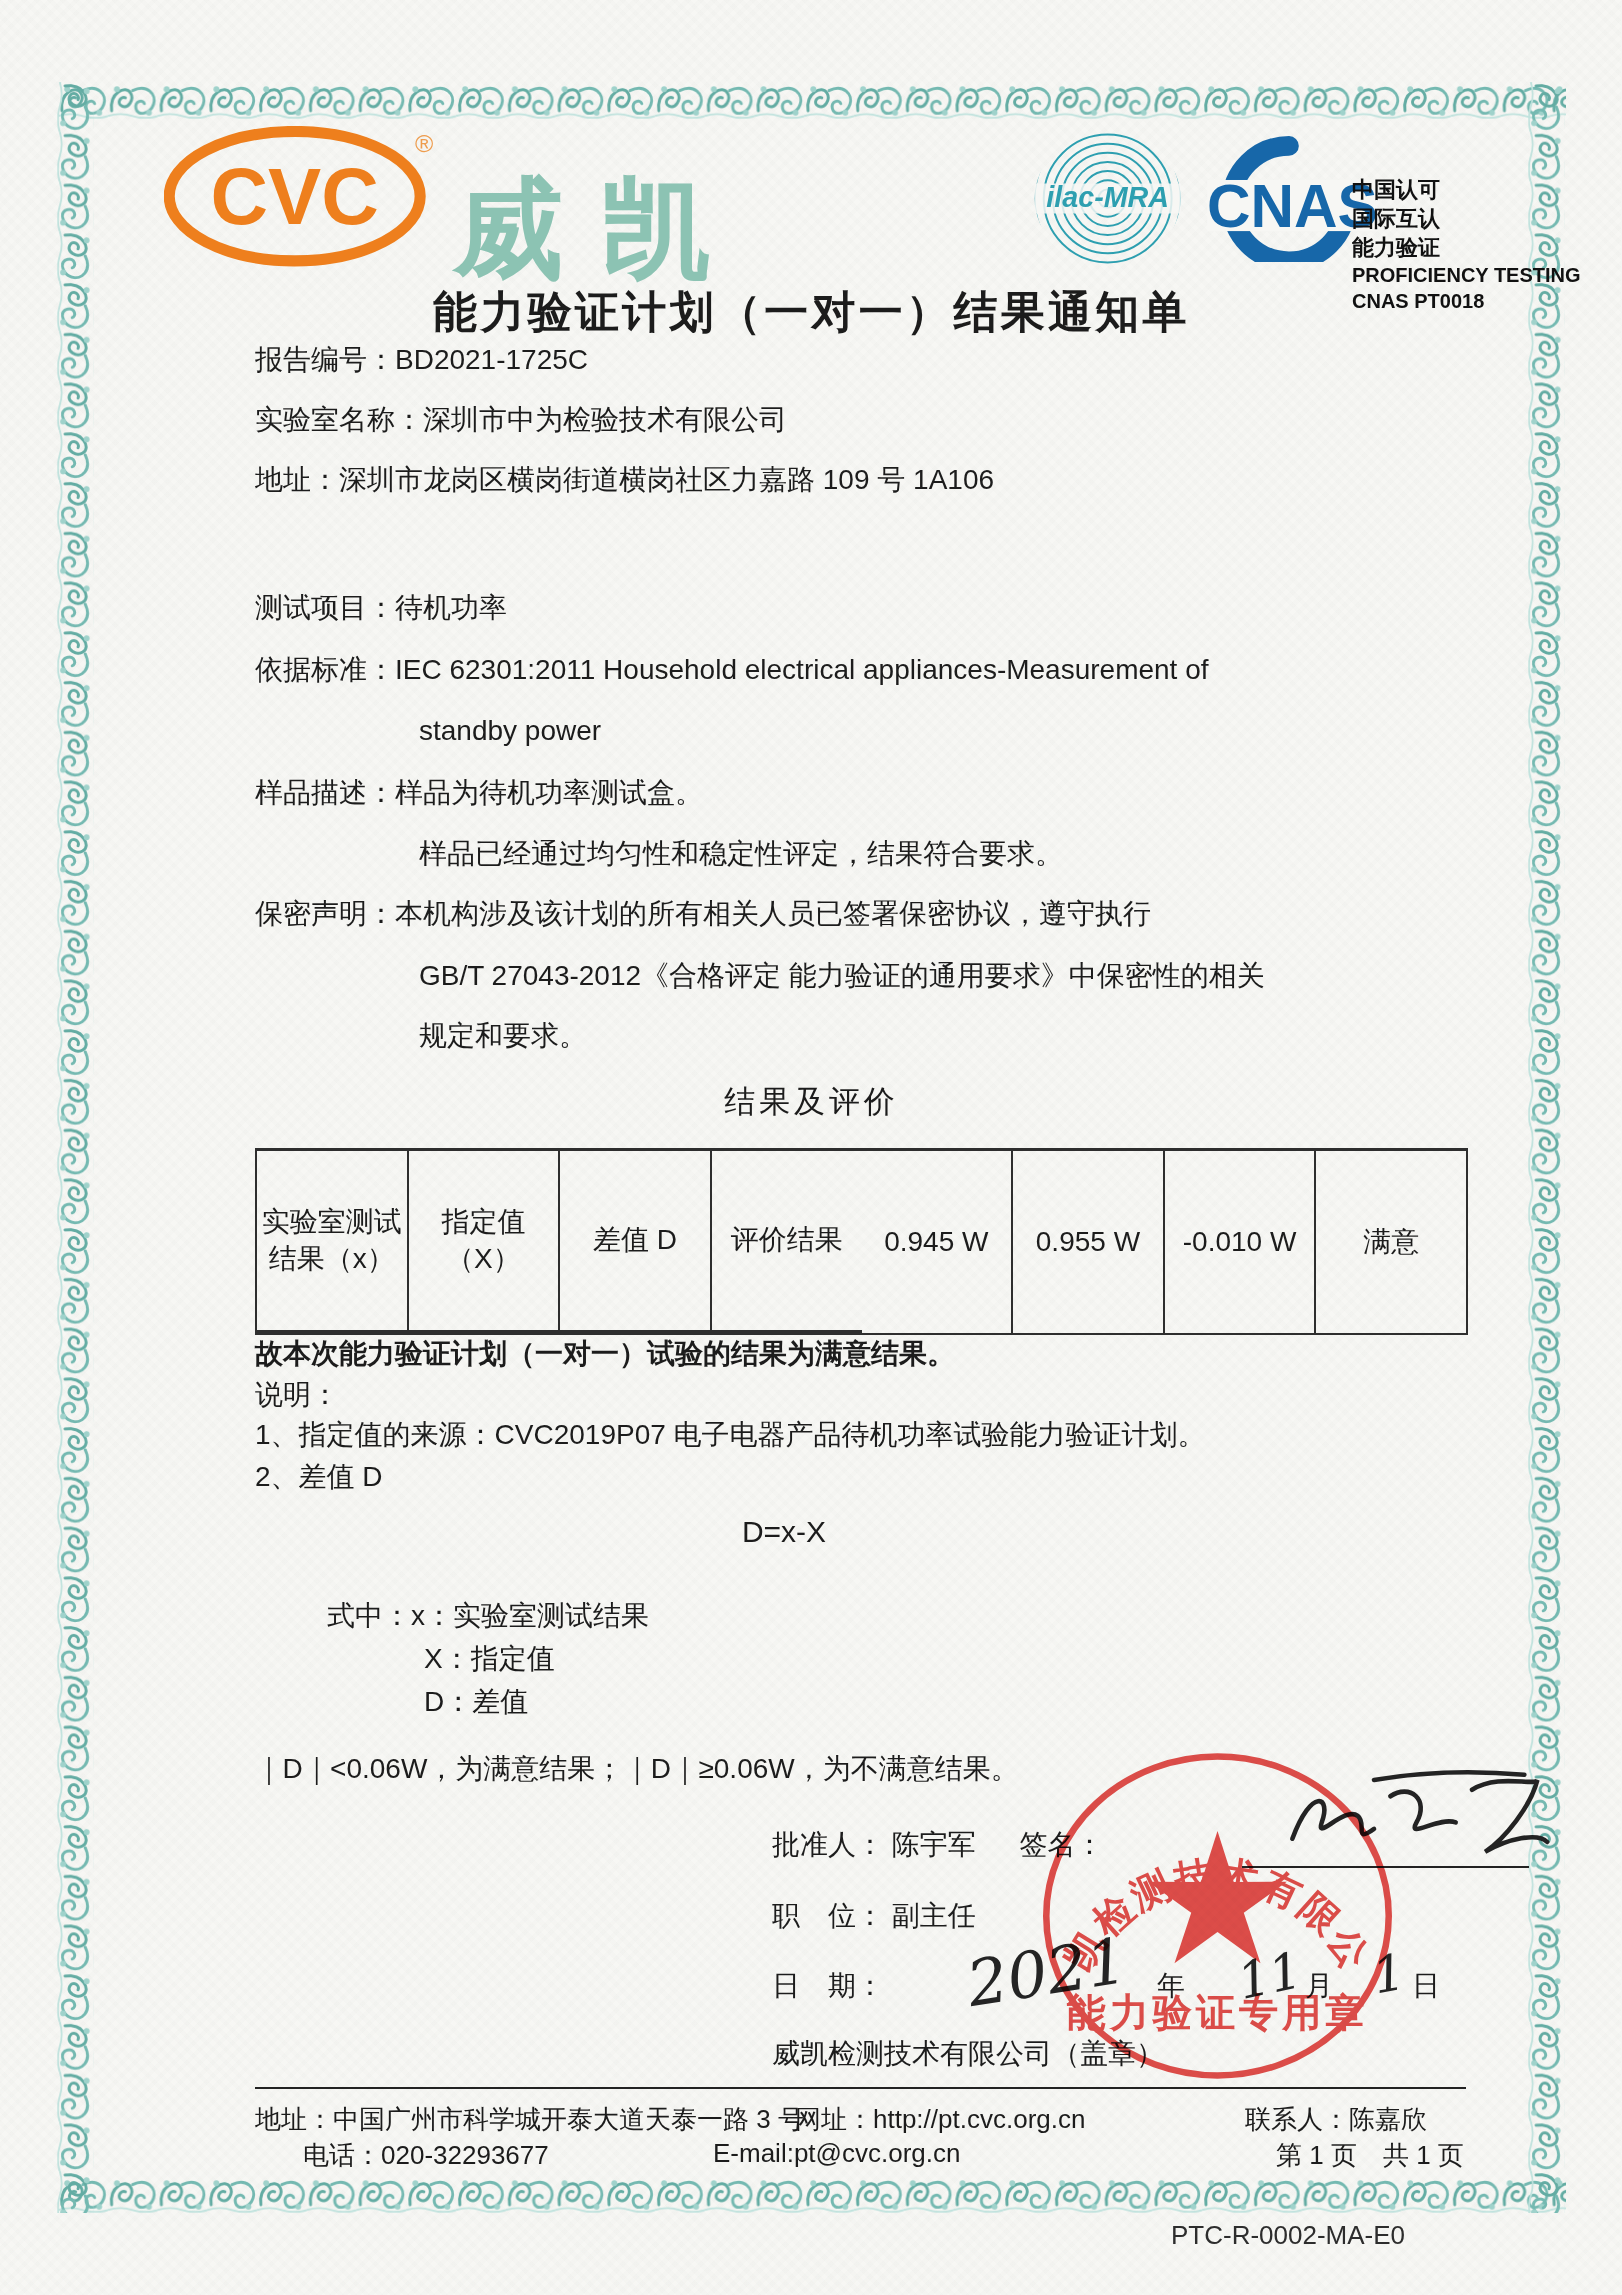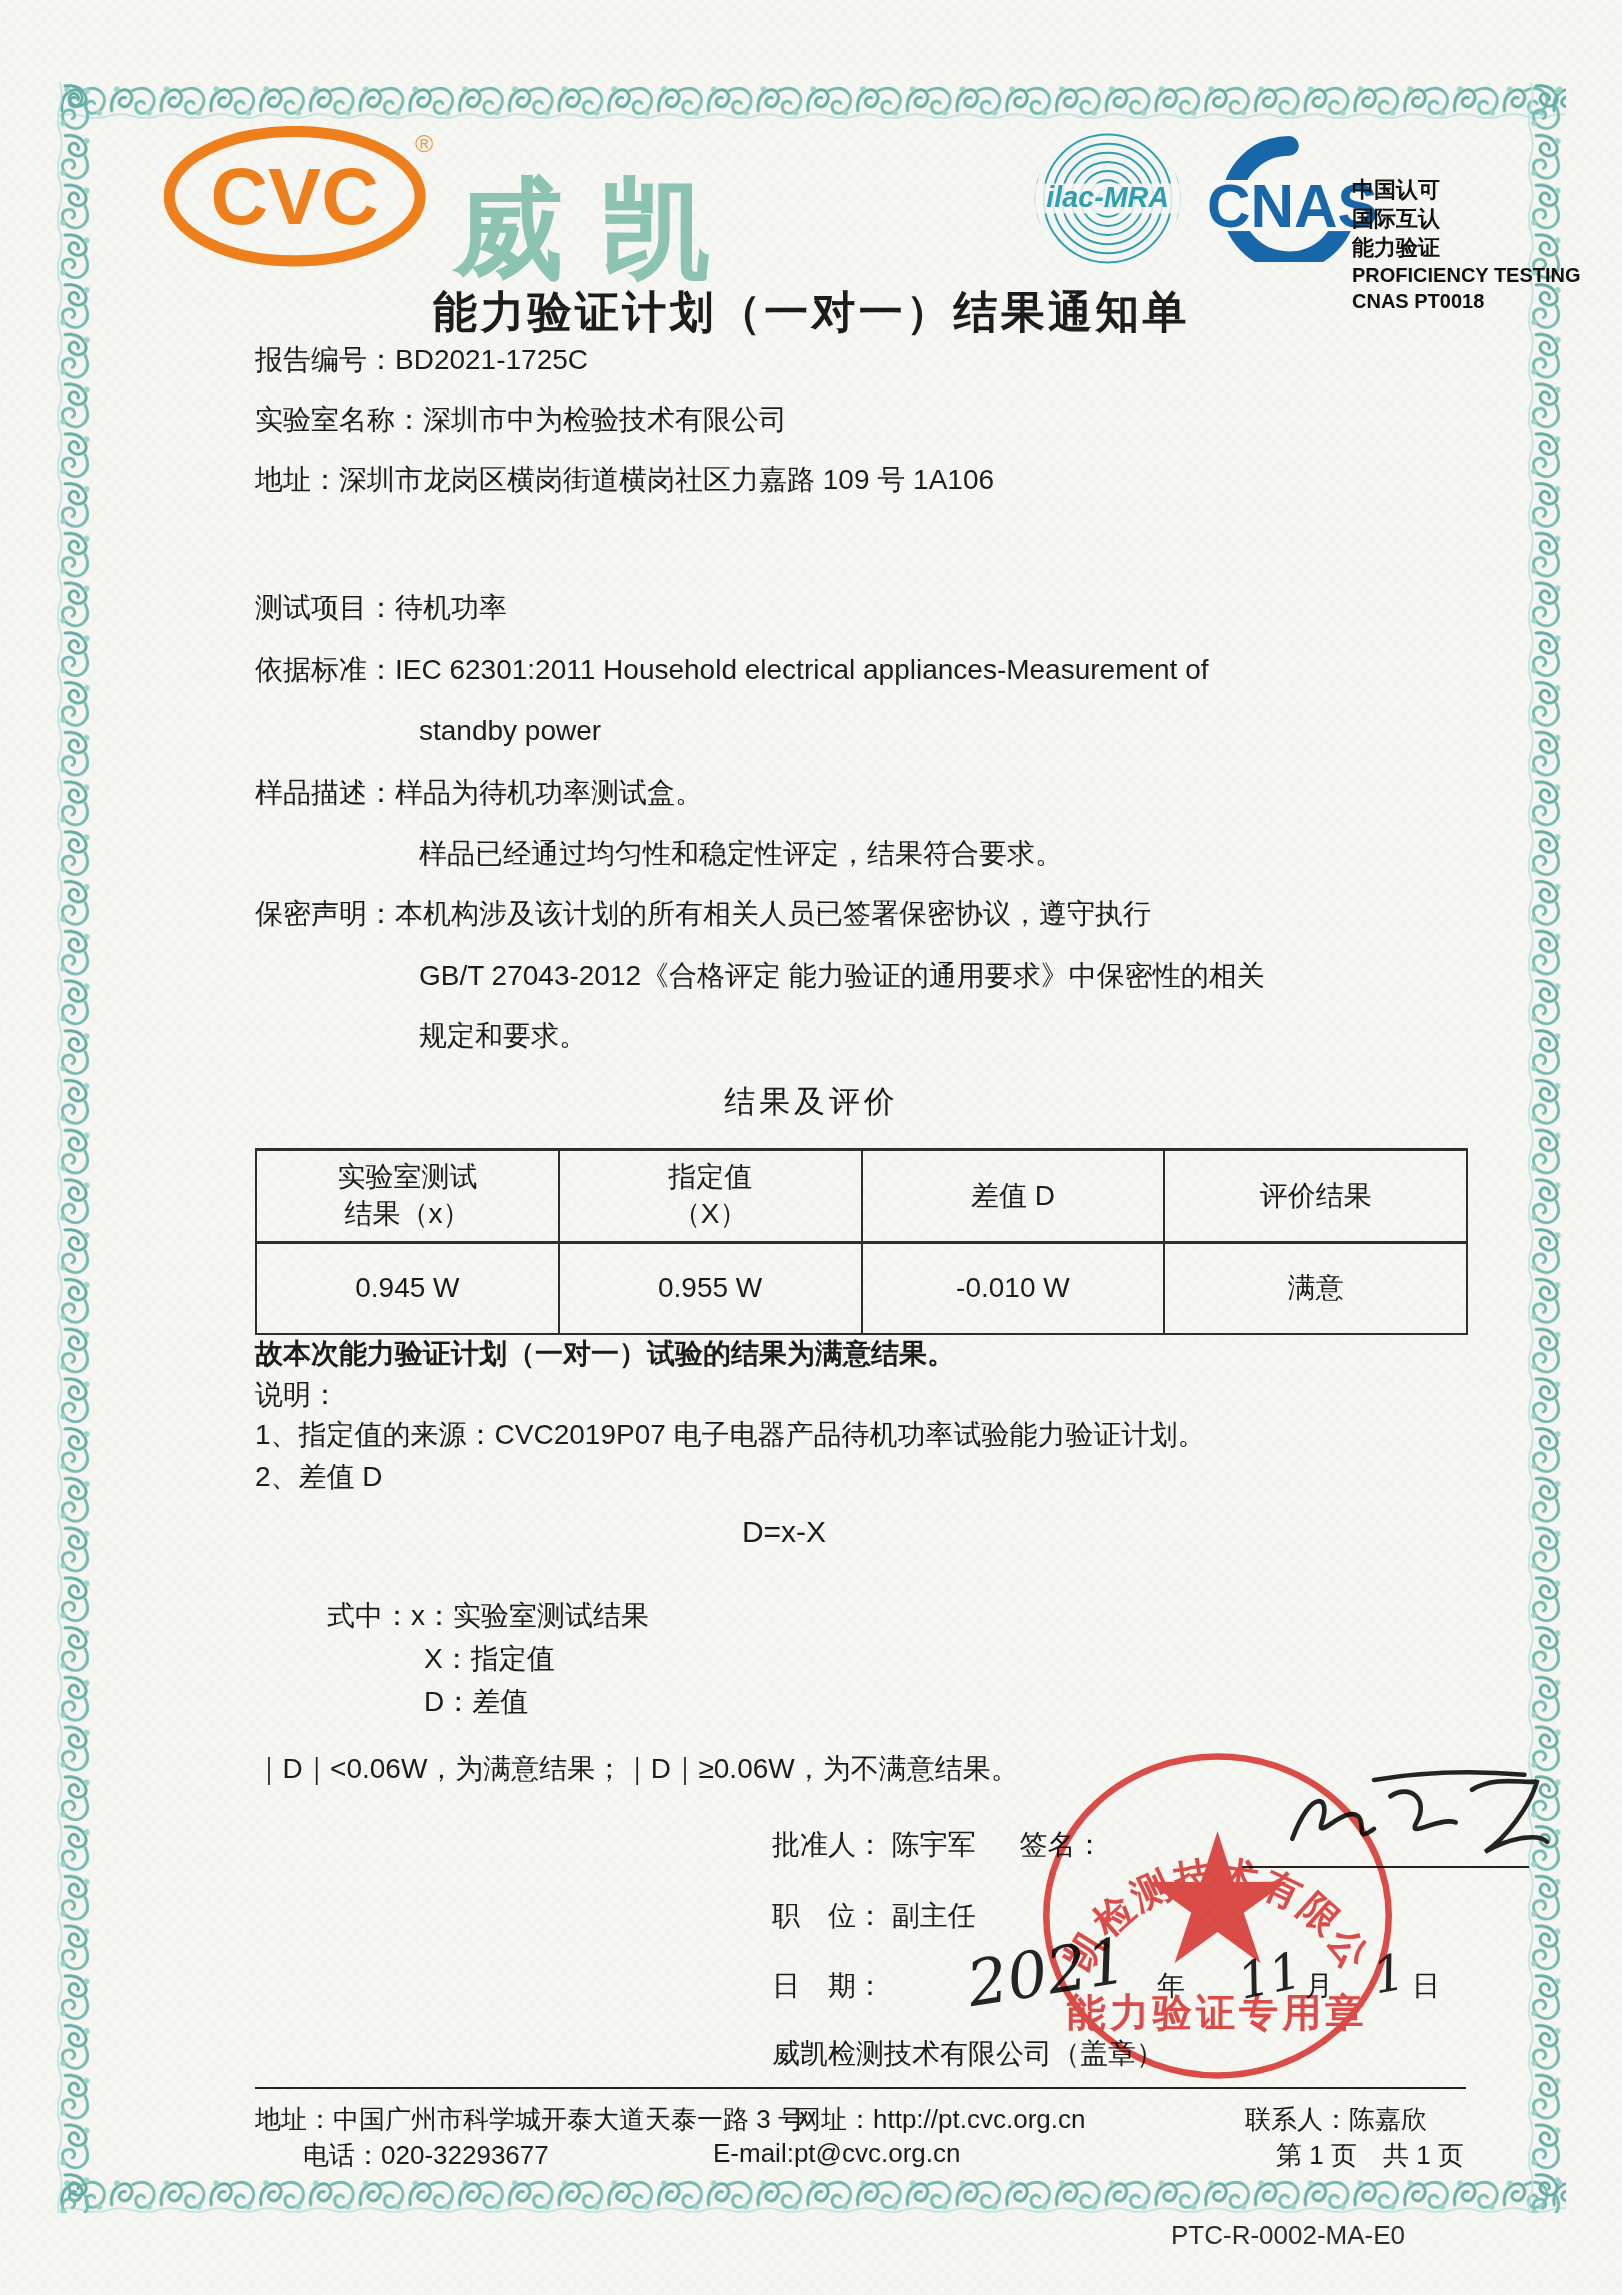--- a/index.html
+++ b/index.html
@@ -16,21 +16,21 @@
   .t{font-size:28px;line-height:1.25;white-space:nowrap;}
   .small{font-size:26px;}
   .doc-title{font-size:44px;font-weight:bold;letter-spacing:3.3px;}
   .section-title{font-size:31px;font-weight:500;letter-spacing:3.9px;}
   .bold{font-weight:bold;}
   .brandname{font-size:110px;font-weight:bold;color:#8cc3b3;letter-spacing:38px;}
   .cnas-block{font-size:22px;line-height:1.32;font-weight:bold;color:#111;}
   .cnas-block .en{font-size:20px;}
   
   .rtable{position:absolute;left:255px;top:1148px;width:1209px;height:182px;
-    border:2.6px solid #2e2e2e;border-top-width:3.9px;display:flex;flex-direction:column;}
+    border:2.6px solid #2e2e2e;border-top-width:3.9px;display:flex;flex-direction:row;}
   .rrow{display:flex;flex:1;}
   .rrow.head{border-bottom:3.3px solid #2e2e2e;}
   .rcell{flex:1;display:flex;flex-direction:column;align-items:center;justify-content:center;
     font-size:28px;border-right:2px solid #2e2e2e;text-align:center;line-height:1.3;}
   .rcell:last-child{border-right:none;}
   .hw{font-family:"DejaVu Serif","Liberation Serif",serif;font-style:italic;color:#242424;}
   .rule{position:absolute;left:255px;top:2087px;width:1211px;height:0;border-top:2.6px solid #222;}
   .underline-sig{position:absolute;left:1242px;top:1866px;width:287px;border-top:2.6px solid #222;}
   .stamp{mix-blend-mode:multiply;opacity:.92;}
 </style>

